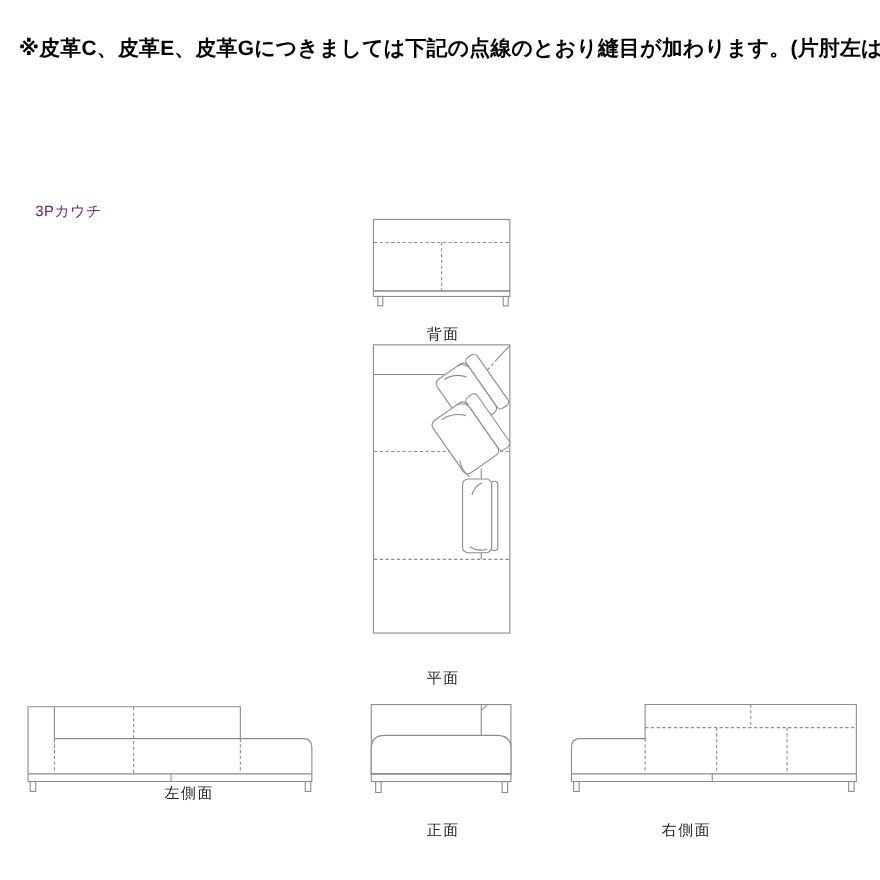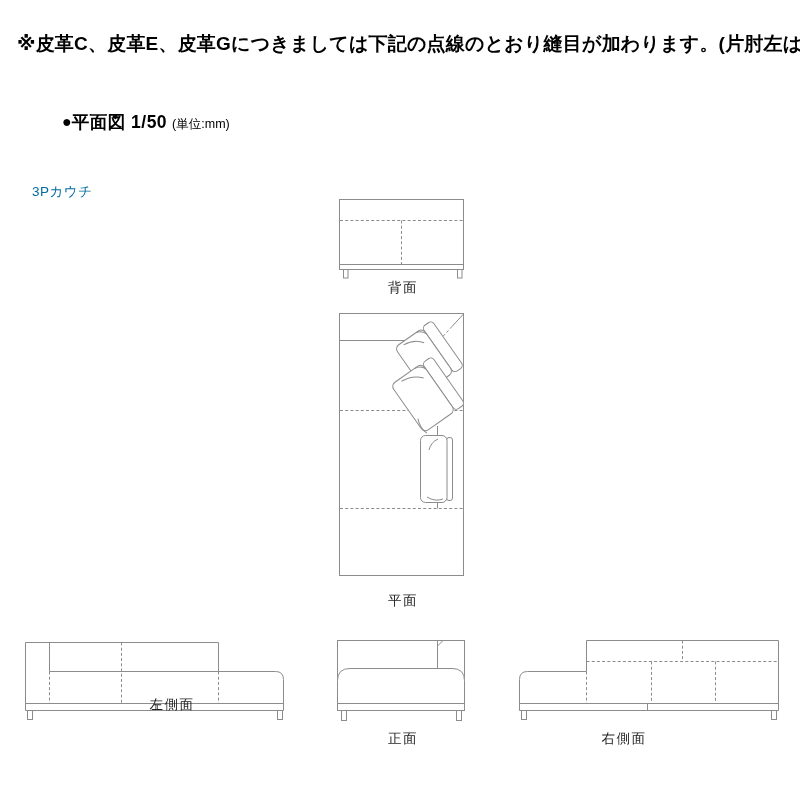--- a/index.html
+++ b/index.html
@@ -5,38 +5,35 @@
   html,body{margin:0;padding:0;}
   body{width:800px;height:800px;background:var(--background,#fff);
        font-family:"Liberation Sans","DejaVu Sans",sans-serif;color:var(--text,#111);}
   .page{position:relative;width:800px;height:800px;overflow:hidden;background:var(--background,#fff);}
   .note{position:absolute;left:17px;top:31px;font-size:19px;font-weight:700;color:#000;
         white-space:nowrap;letter-spacing:0.2px;}
   .subtitle{position:absolute;left:62px;top:110px;white-space:nowrap;color:#000;}
   .subtitle .bullet{font-size:16px;font-weight:700;vertical-align:1px;}
   .subtitle .stitle{font-size:17.5px;font-weight:700;letter-spacing:0.5px;}
   .subtitle .sunit{font-size:12.5px;font-weight:400;margin-left:5px;}
-  .product-label{position:absolute;left:32px;top:183px;font-size:13.5px;color:#0369a1;letter-spacing:0.5px;}
+  .product-label{position:absolute;left:32px;top:183px;font-size:13.5px;color:#701a75;letter-spacing:0.5px;}
   .view-label{position:absolute;font-size:13.5px;color:#222;letter-spacing:1.5px;
-              width:140px;margin-left:-70px;text-align:center;}
+              width:140px;margin-left:-70px;text-align:center;margin-top:16px;}
   svg.diagram{position:absolute;left:0;top:0;}
   .ln{stroke:var(--line,#8c8c8c);stroke-width:1;fill:none;stroke-linecap:butt;}
   .fw{fill:#fff;}
   .dash{stroke-dasharray:3 2.2;}
 </style>
 </head>
 <body>
 
 <div class="page">
 
   <div class="note">※皮革C、皮革E、皮革Gにつきましては下記の点線のとおり縫目が加わります。(片肘左は省略)</div>
 
-  <div class="subtitle">
-    <span class="bullet">●</span><span class="stitle">平面図 1/50</span><span class="sunit">(単位:mm)</span>
-  </div>
 
   <div class="product-label">3Pカウチ</div>
 
   <svg class="diagram" width="800" height="800" viewBox="0 0 800 800">
 
     <g>
       <rect class="ln" x="339.5" y="199.5" width="124" height="65"></rect>
       <rect class="ln" x="339.5" y="264.5" width="124" height="5"></rect>
       <line class="ln dash" x1="340" y1="220.5" x2="463" y2="220.5"></line>
       <line class="ln dash" x1="401.5" y1="220.5" x2="401.5" y2="264.5"></line>

